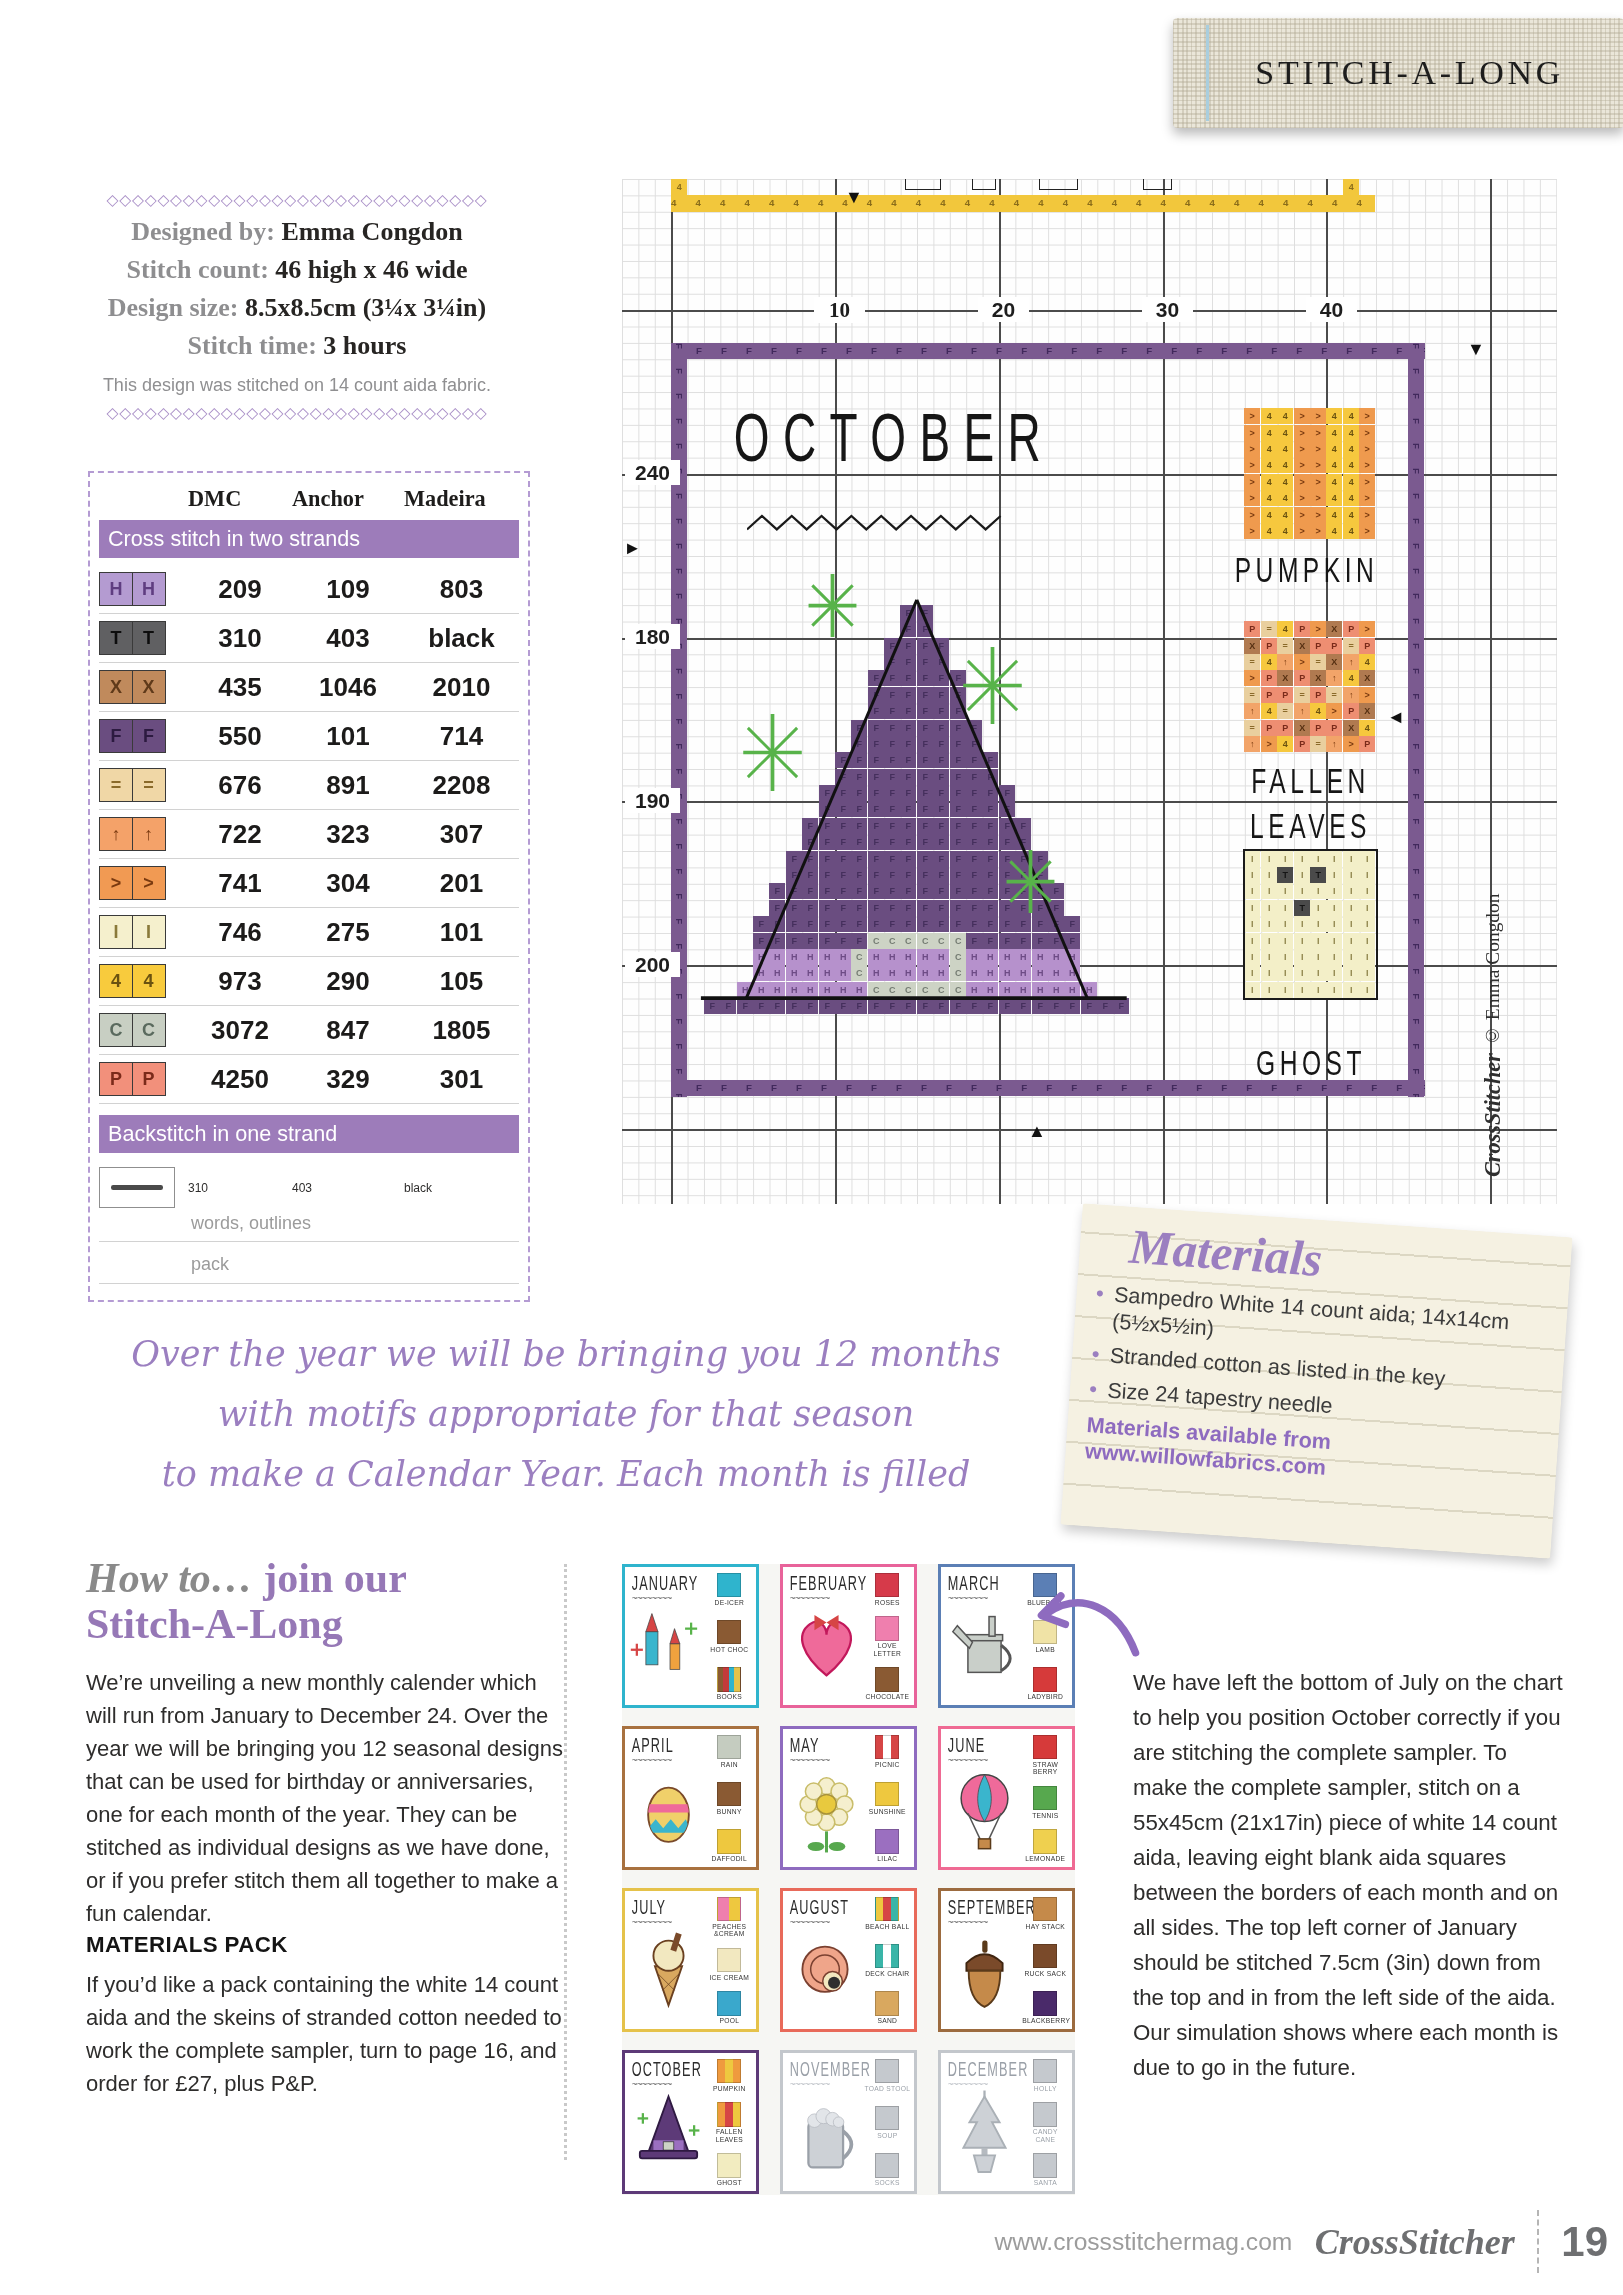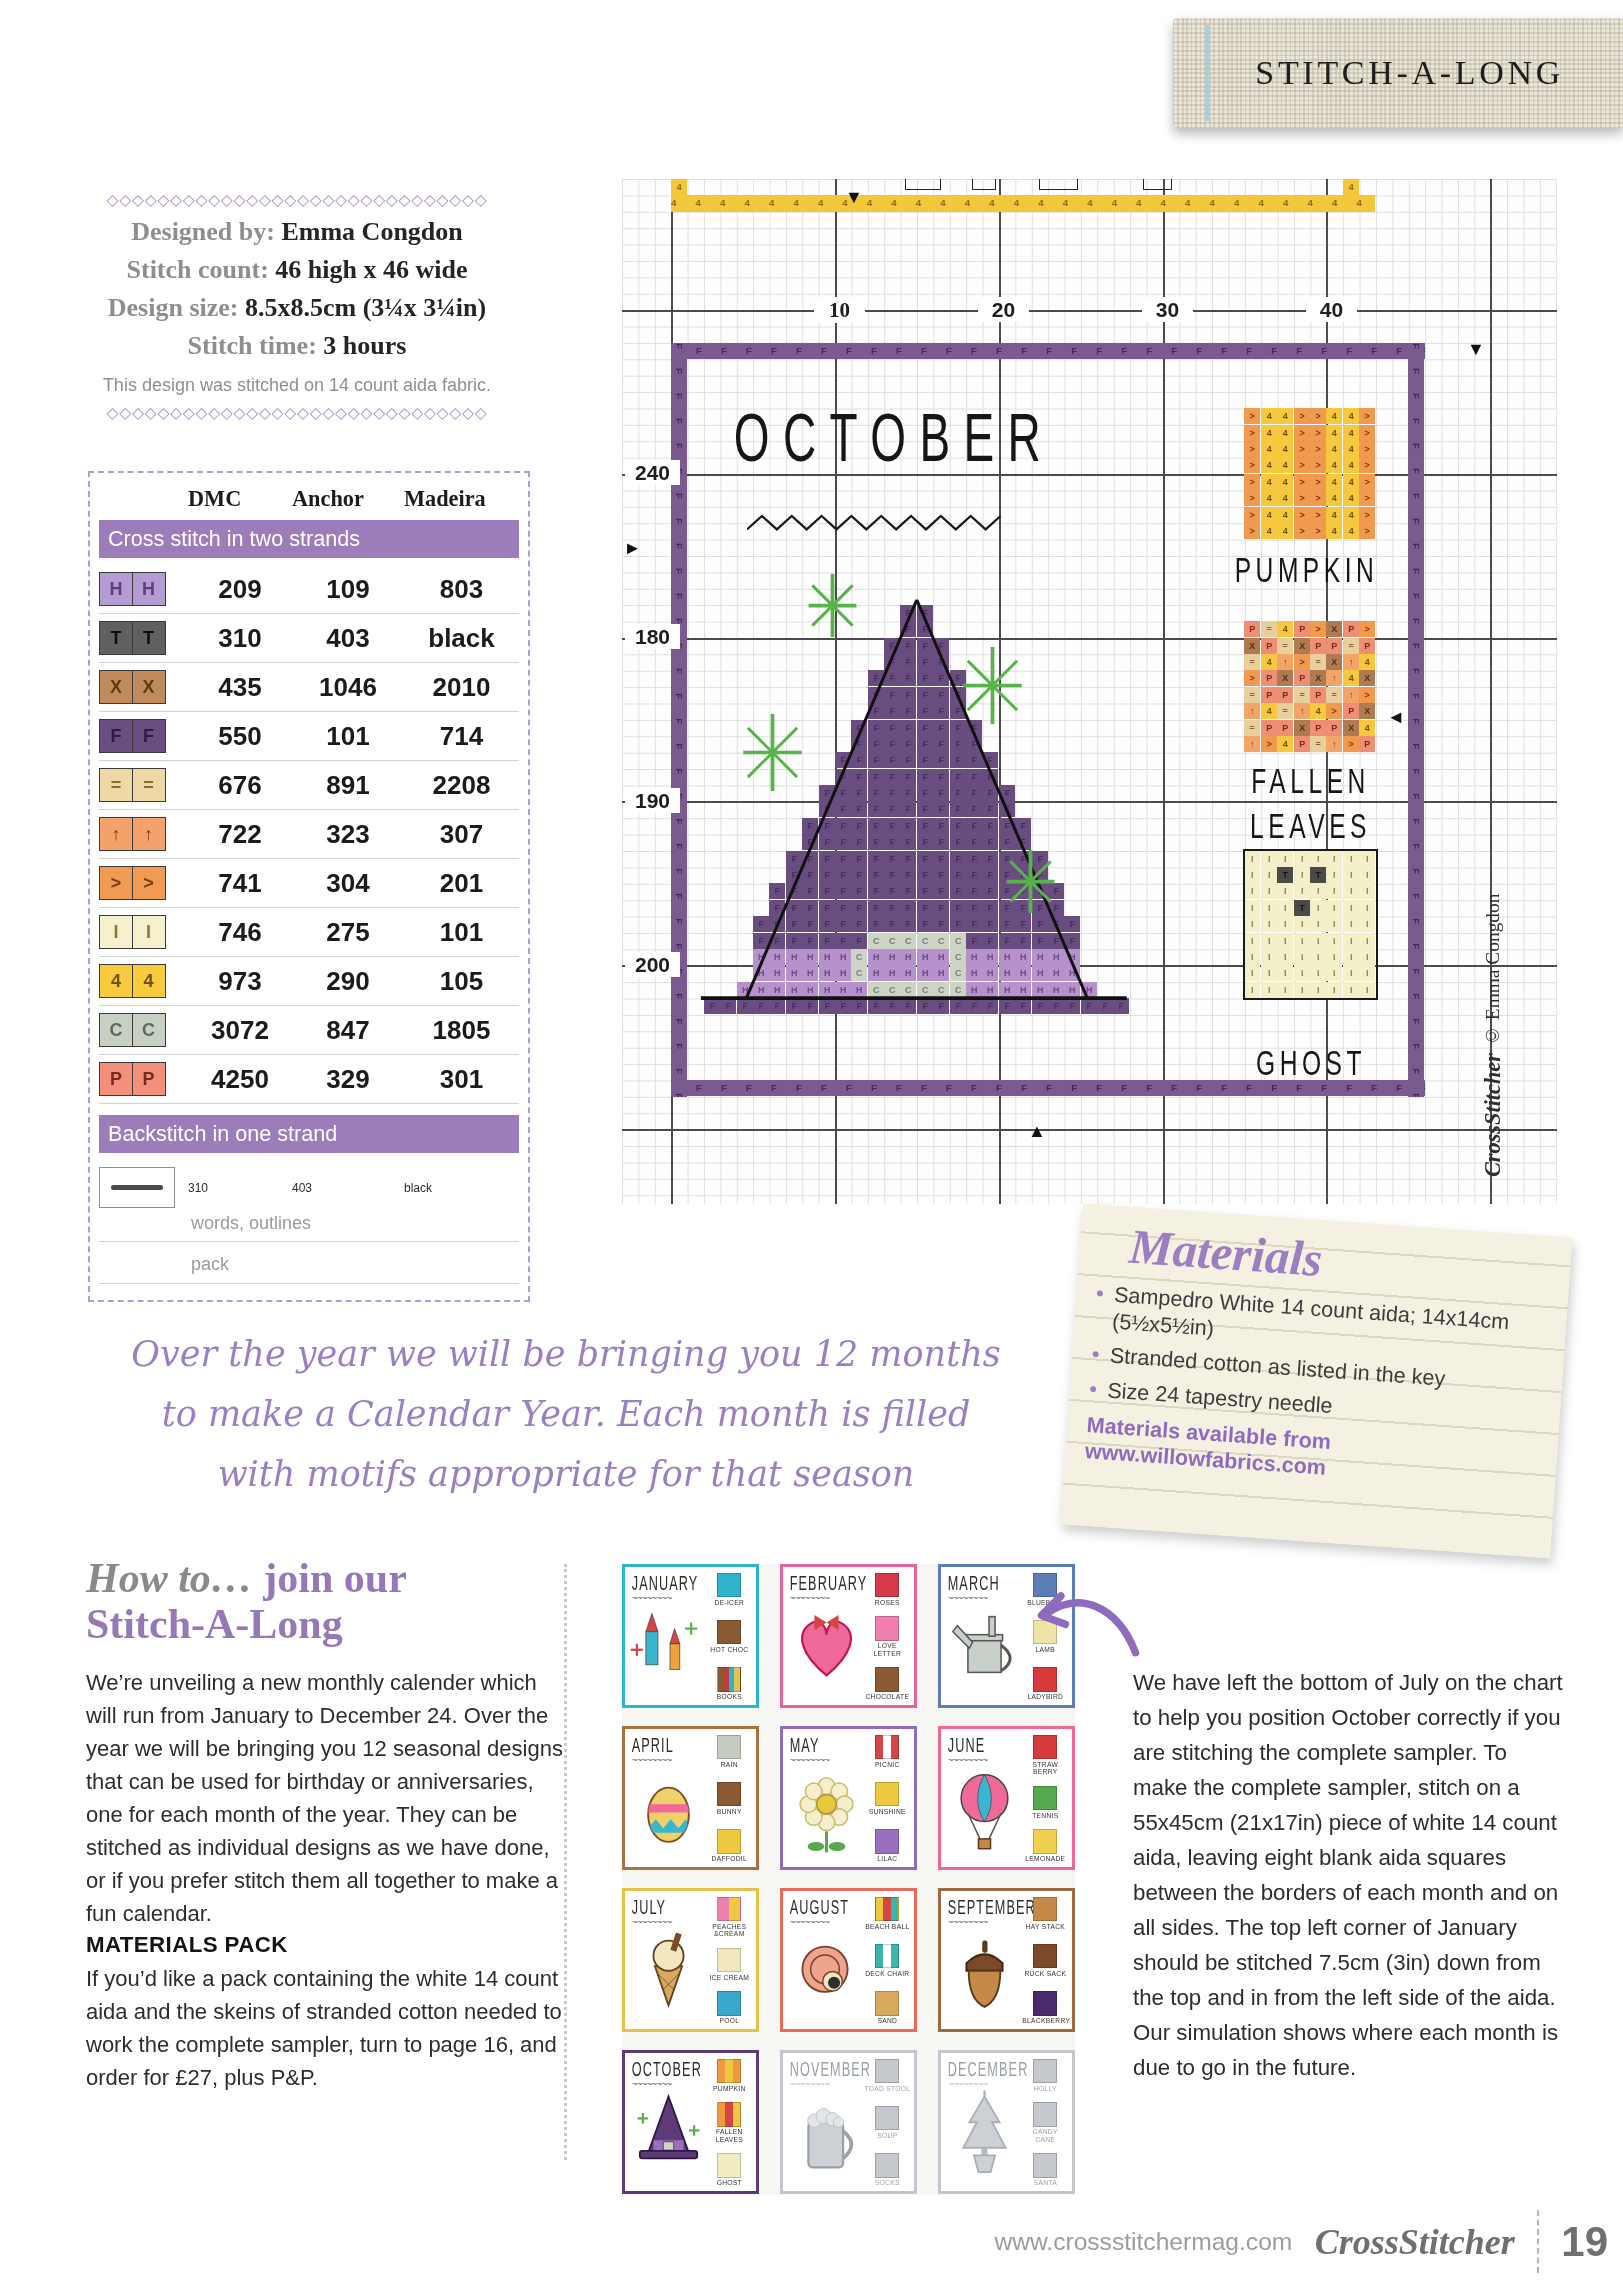--- a/index.html
+++ b/index.html
@@ -881,22 +881,22 @@
       <div class="numpill" style="left: 3px; top: 609px; width: 46px;">190</div>
       <div class="numpill" style="left: 3px; top: 773px; width: 46px;">200</div>
       <div class="credit" style="left: 858px; top: 655px; height: 343px;">
         <span class="logoish">CrossStitcher</span>
         <span class="by">© Emma Congdon</span>
       </div>
     </div>
 
   <div class="abs quote" id="quote">
       <div>Over the year we will be bringing you 12 months</div>
+      <div>with motifs appropriate for that season</div>
       <div>to make a Calendar Year. Each month is filled</div>
-      <div>with motifs appropriate for that season</div>
     </div>
 
   <div class="abs materials">
     <div class="mat-title">Materials</div>
     <div id="mat-items">
         <div class="mat-item">
           <span class="dot">•</span>
           <span>Sampedro White 14 count aida; 14x14cm (5½x5½in)</span>
         </div>
         <div class="mat-item">
@@ -911,21 +911,21 @@
     <div class="mat-foot">Materials available from www.willowfabrics.com</div>
   </div>
 
   <div class="abs howto">
     <div class="ht-head">
       <span class="grey">How to… </span><span>join our</span><br>
       <span>Stitch-A-Long</span>
     </div>
     <div class="ht-body">We’re unveiling a new monthly calender which will run from January to December 24. Over the year we will be bringing you 12 seasonal designs that can be used for birthday or anniversaries, one for each month of the year. They can be stitched as individual designs as we have done, or if you prefer stitch them all together to make a fun calendar.</div>
     <div class="ht-sub">MATERIALS PACK</div>
-    <div class="ht-body" style="margin-top:4px;">If you’d like a pack containing the white 14 count aida and the skeins of stranded cotton needed to work the complete sampler, turn to page 16, and order for £27, plus P&amp;P.</div>
+    <div class="ht-body" style="margin-top:10px;">If you’d like a pack containing the white 14 count aida and the skeins of stranded cotton needed to work the complete sampler, turn to page 16, and order for £27, plus P&amp;P.</div>
   </div>
 
   <div class="abs vdots"></div>
 
   <div class="abs calendar" id="calendar">
       <div class="mcard" style="border-color: rgb(47, 180, 205);">
         <div class="mc-title">JANUARY</div>
         <div class="mc-squig">~~~~~~~~</div>
         <div class="mc-motif"><svg width="77" height="98" viewBox="0 0 100 130">
             <rect x="20" y="42" width="16" height="44" fill="#3ab5cd" stroke="#444"></rect>

